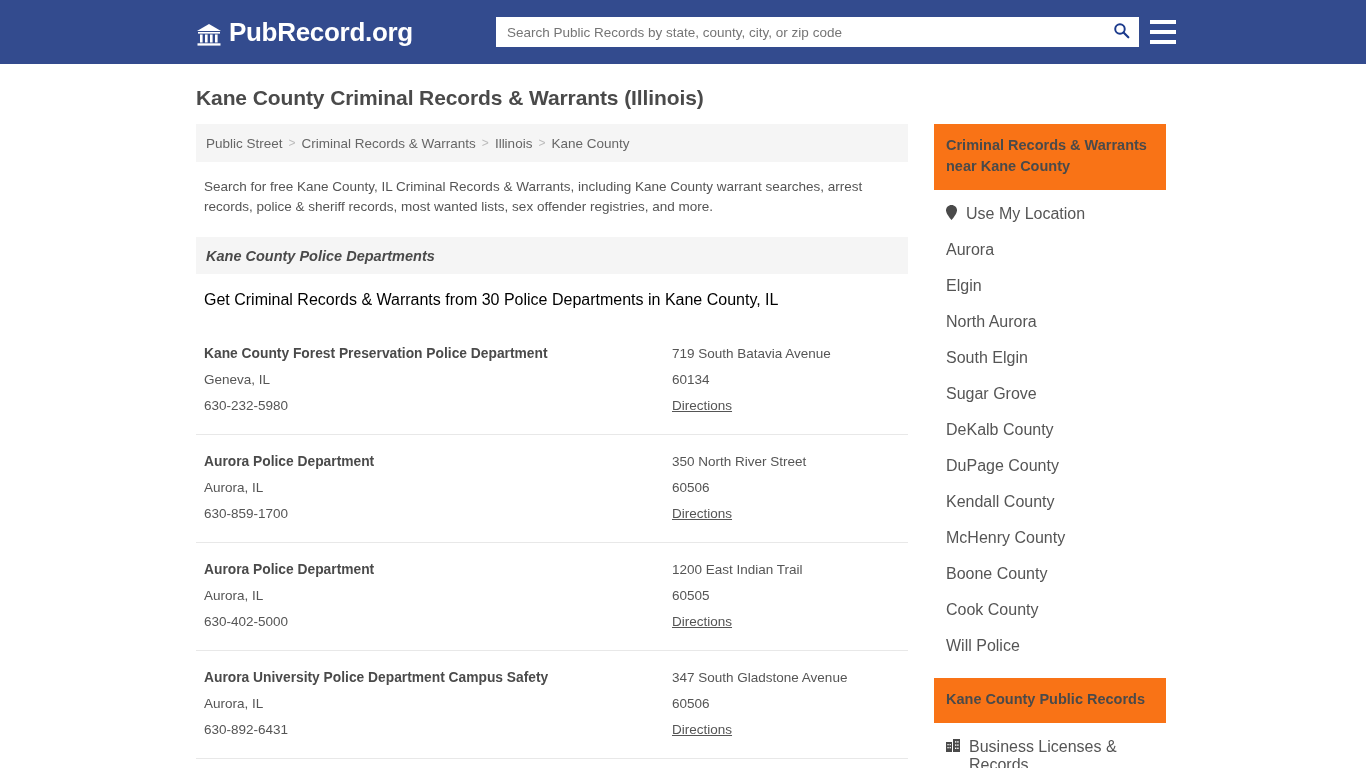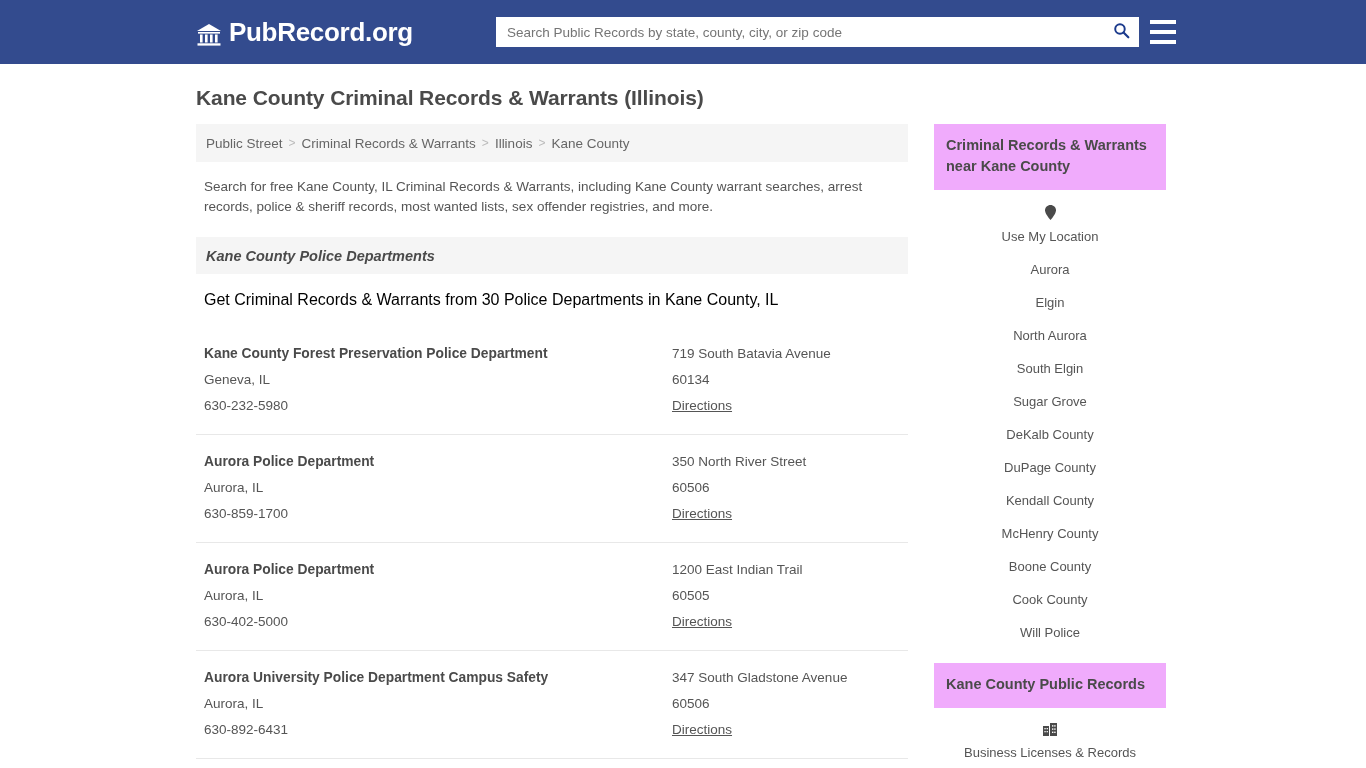--- a/index.html
+++ b/index.html
@@ -185,37 +185,35 @@
     font-size: 13.5px;
     color: #555555;
     line-height: 26px;
     text-decoration: underline;
     cursor: pointer;
     display: inline-block;
   }
 
   
   .side-box-title {
-    background: #f0abfc;
+    background: #f97316;
     padding: 11px 12px 13px 12px;
     font-size: 14.5px;
     font-weight: bold;
     color: #4a4a4a;
     line-height: 21px;
   }
   .side-list { margin-top: 6px; }
   .side-item {
     display: flex;
-    align-items: center;
     gap: 9px;
     padding: 9px 12px;
-    font-size: 13px;
+    font-size: 16px;
     color: #555555;
     cursor: pointer;
-    flex-direction: column;
   }
   .side-item .label { color: #555555; }
   .pin-icon { width: 11px; height: 15px; display: block; flex: none; }
   .biz-icon { width: 14px; height: 13px; display: block; flex: none; }
   .side-box-title.second { margin-top: 14px; }
 </style>
 </head>
 <body>
 
 <div class="site-header">

